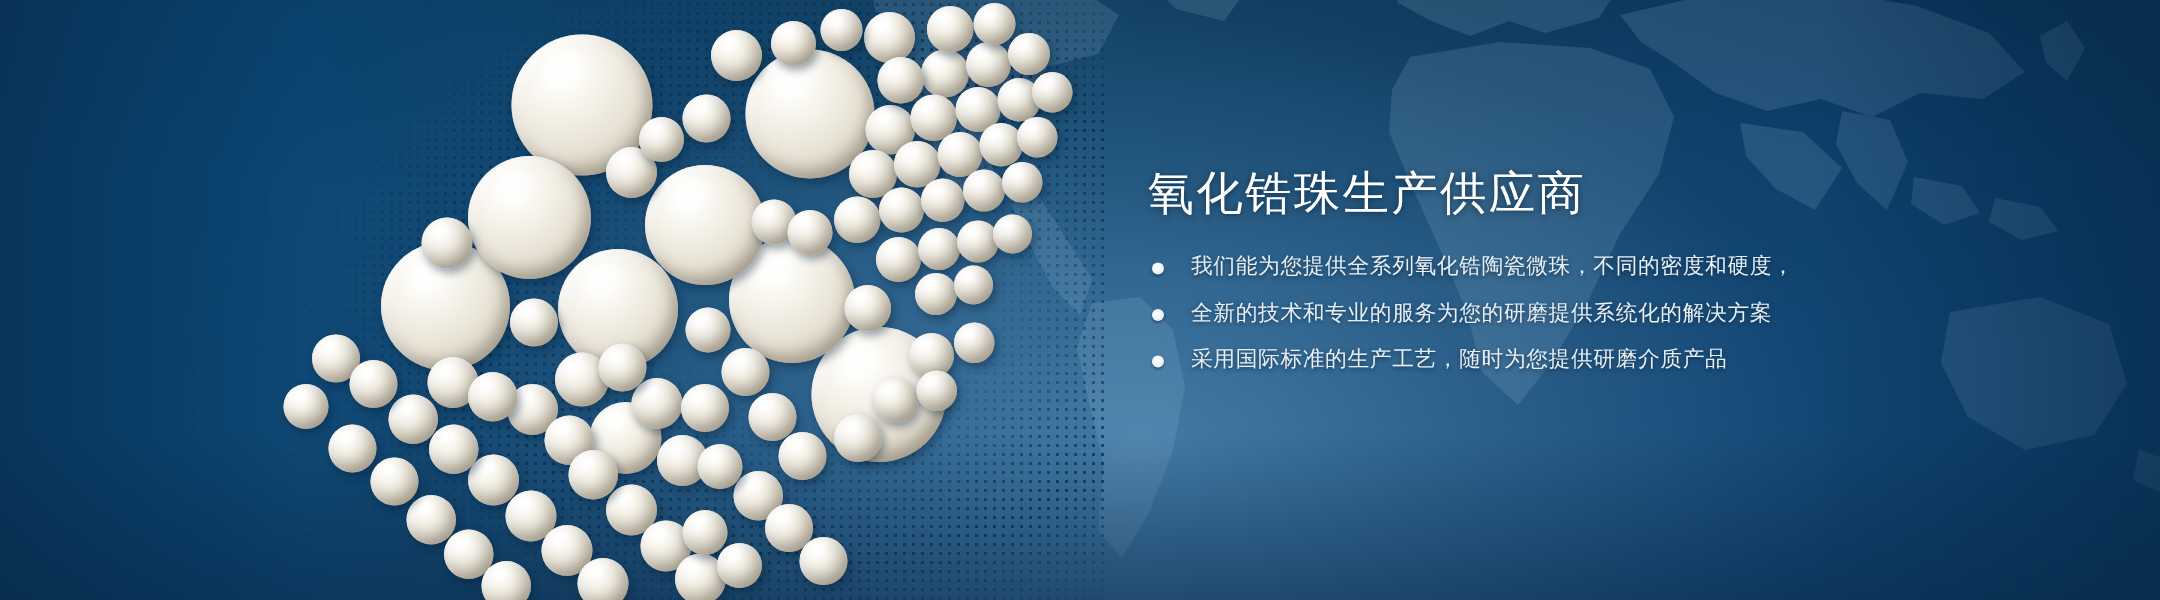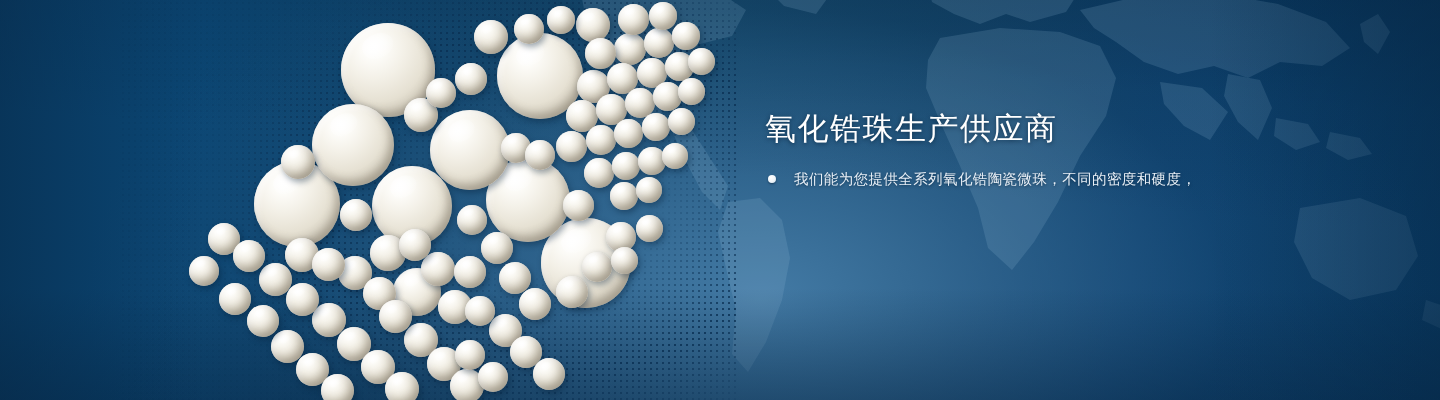--- a/index.html
+++ b/index.html
@@ -154,21 +154,21 @@
   .dot {
     position: absolute;
     left: 1px;
     top: 8px;
     width: 8px;
     height: 8px;
     border-radius: 50%;
     background: radial-gradient(circle at 35% 32%, #ffffff 0%, #eef4f8 55%, #cbd9e4 100%);
     box-shadow: 0 1px 2px rgba(3,26,48,0.55);
   }
-  .bline { display: block; }
+  .bline { display: block; font-family: Liberation Mono, monospace; }
 </style>
 </head>
 <body>
 
 <div class="banner">
 
   <div class="bg-base"></div>
   <div class="bg-darktop"></div>
 
   <div class="worldmap">
@@ -296,16 +296,24 @@
       <div class="bead sm" style="left: 533px; top: 358px; width: 32px; height: 32px; z-index: 968;"></div>
     </div>
 
   <div class="content">
     <div class="title">氧化锆珠生产供应商</div>
     <div class="bullets" id="bullets-root">
         <div class="bullet">
           <span class="dot"></span>
           <span class="bline">我们能为您提供全系列氧化锆陶瓷微珠，不同的密度和硬度，</span>
         </div>
+        <div class="bullet">
+          <span class="dot"></span>
+          <span class="bline">全新的技术和专业的服务为您的研磨提供系统化的解决方案</span>
+        </div>
+        <div class="bullet">
+          <span class="dot"></span>
+          <span class="bline">采用国际标准的生产工艺，随时为您提供研磨介质产品</span>
+        </div>
       </div>
   </div>
 
 </div>
 
 </body></html>

